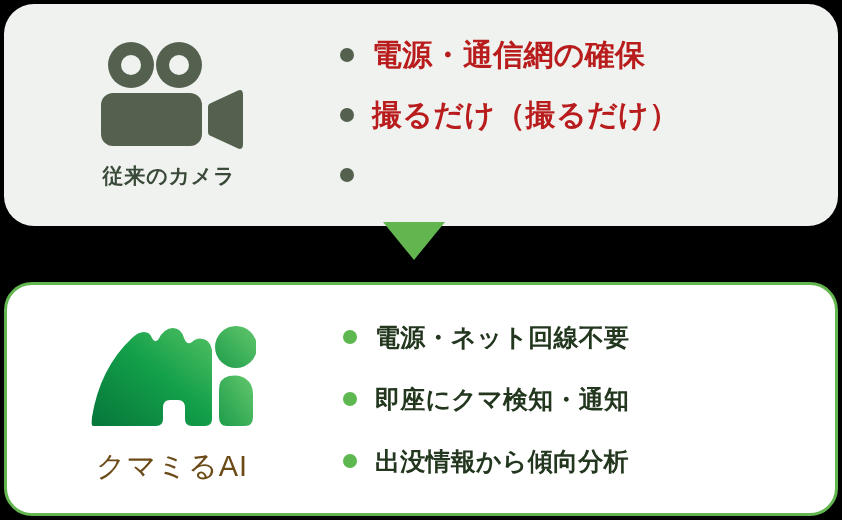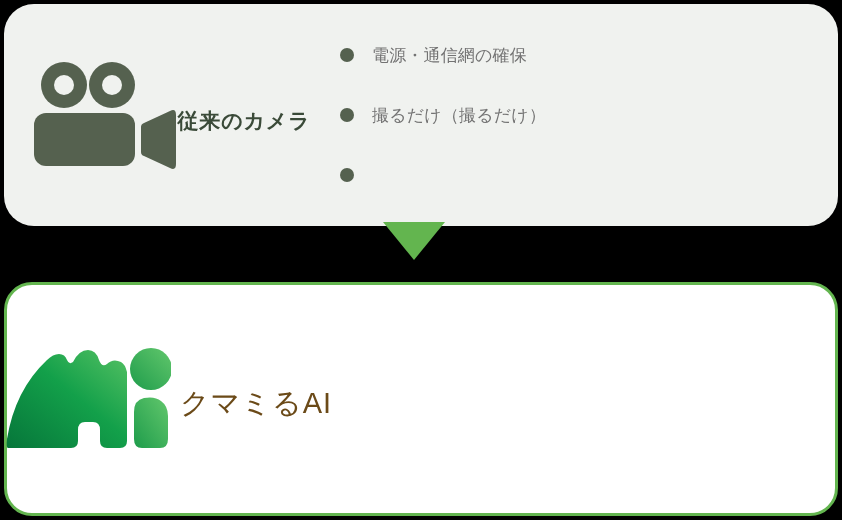--- a/index.html
+++ b/index.html
@@ -48,21 +48,21 @@
     background: #FFFFFF;
     border: 3px solid #63B54F;
     border-radius: 28px;
   }
 
   
   .brand-col {
     width: 330px;
     flex: 0 0 330px;
     display: flex;
-    flex-direction: row;
+    flex-direction: column;
     align-items: center;
     justify-content: center;
   }
 
   .camera-icon-wrap {
     width: 150px;
     height: 110px;
     display: flex;
     align-items: center;
     justify-content: center;
@@ -118,23 +118,23 @@
     border-radius: 50%;
     margin-right: 18px;
   }
   .card-before .dot { background: #55614F; }
   .card-after  .dot { background: #5CB84F; }
 
   .bullet-text {
     white-space: nowrap;
   }
   .card-before .bullet-text {
-    font-size: 17px;
-    font-weight: 400;
-    color: #737373;
+    font-size: 30px;
+    font-weight: 700;
+    color: #b91c1c;
     letter-spacing: 0.01em;
   }
   .card-after .bullet-text {
     font-size: 25px;
     font-weight: 700;
     color: #23371F;
     letter-spacing: 0.01em;
   }
 
   
@@ -251,15 +251,33 @@
         </svg>
       </div>
 
       <div class="logo-wordmark">
         <svg width="170" height="36" viewBox="0 0 170 36" aria-hidden="true">
           <text x="85" y="28" text-anchor="middle" font-family="'Liberation Sans','DejaVu Sans',sans-serif" font-size="29" font-weight="400" letter-spacing="1" fill="#6B4A18">クマミるAI</text>
         </svg>
       </div>
     </div>
 
+    <div class="list-col">
+
+      <div class="bullet-row">
+        <span class="dot"></span>
+        <span class="bullet-text">電源・ネット回線不要</span>
+      </div>
+
+      <div class="bullet-row">
+        <span class="dot"></span>
+        <span class="bullet-text">即座にクマ検知・通知</span>
+      </div>
+
+      <div class="bullet-row">
+        <span class="dot"></span>
+        <span class="bullet-text">出没情報から傾向分析</span>
+      </div>
+
+    </div>
   </div>
 
 </div>
 
 </body></html>

